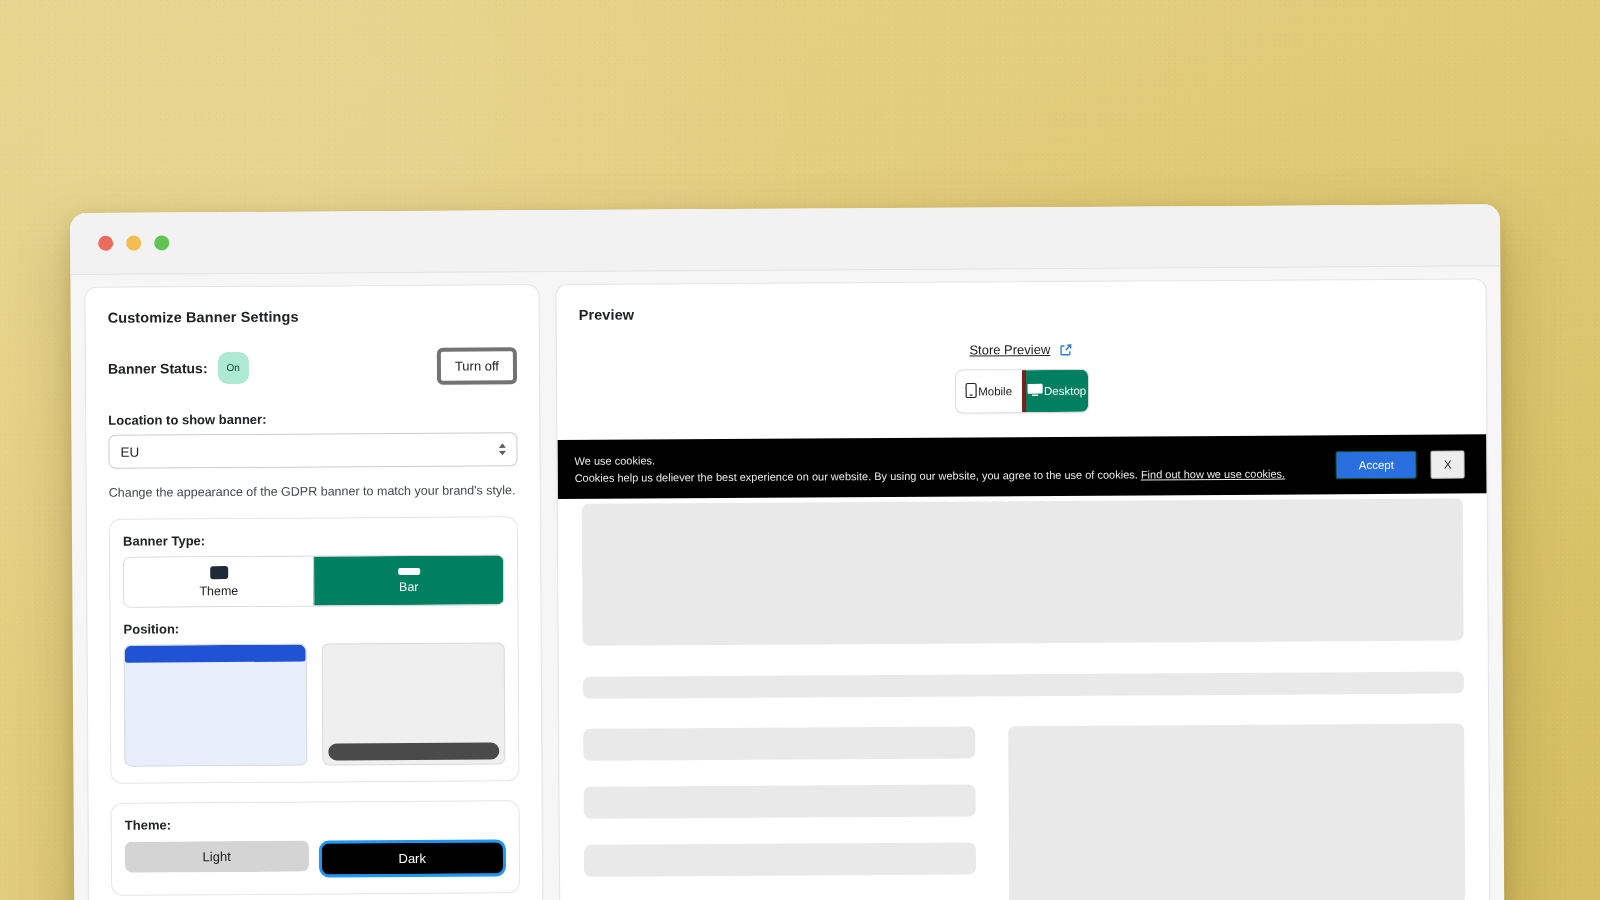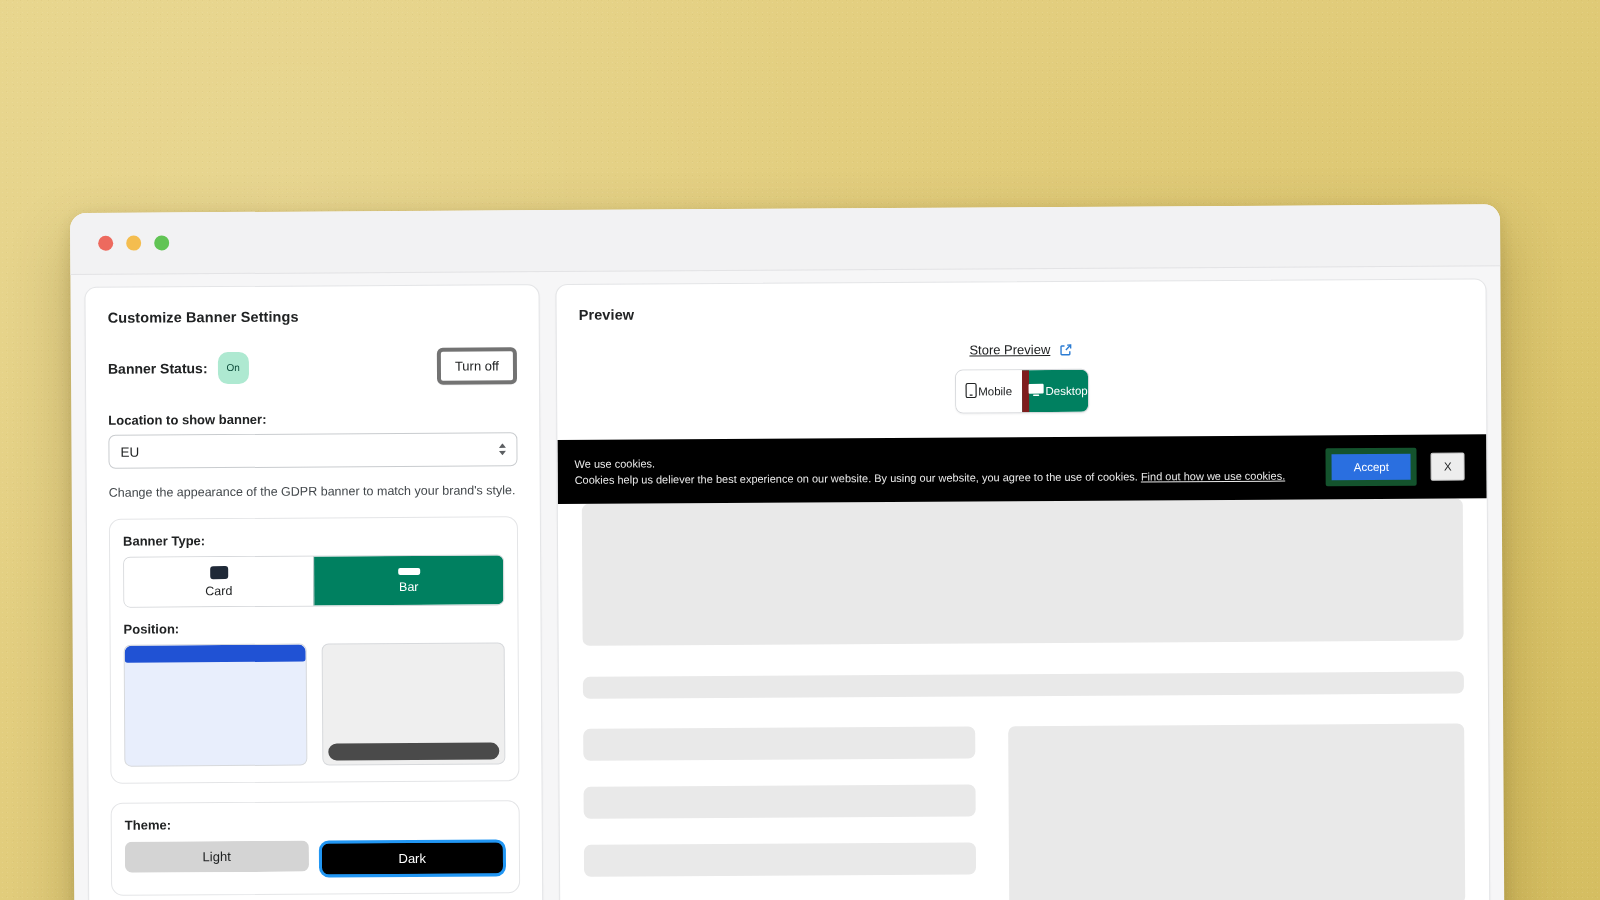--- a/index.html
+++ b/index.html
@@ -145,35 +145,35 @@
   .ext-icon{ color:#2b7cd3; display:flex; }
   .device-toggle{
     margin-top:12px; display:flex; border:1px solid #d7d9dc; border-radius:8px; overflow:hidden;
     box-shadow:0 1px 2px rgba(16,24,40,.06);
   }
   .device{
     width:66px; height:42px; display:flex; flex-direction:row; align-items:center;
     justify-content:center; gap:1px; font-size:11.5px; background:#fff; color:#202223; cursor:pointer;
   }
   .device.active{ background:#008060; color:#fff; }
-  .device + .device{ border-left:7px solid #7f1d1d; }
+  .device + .device{ border-left:4px solid #7f1d1d; }
 
   
   .cookie-bar{
     position:absolute; left:0; right:0; top:155px;
     background:#000; color:#e9e9e9;
     display:flex; align-items:center; padding:13px 22px 13px 17px; gap:14px;
     min-height:57px;
   }
   .cookie-text{ flex:1; }
   .cookie-line1{ font-size:11px; line-height:1.5; }
   .cookie-line2{ font-size:11px; line-height:1.5; }
   .cookie-link{ text-decoration:underline; color:#e9e9e9; cursor:pointer;text-align:center; }
   .btn-accept{
-    background:#2a6fe0; color:#fff; border:6px solid #14532d; border-radius:2px;
+    background:#2a6fe0; color:#fff; border:1px solid #14532d; border-radius:2px;
     font-size:11.5px; padding:7px 22px; cursor:pointer;
   }
   .btn-x{
     background:#ededed; color:#202223; border:1px solid #c9c9c9; border-radius:2px;
     font-size:11.5px; padding:7px 12px; cursor:pointer;
   }
 
   
   .skeleton{ margin-top:72px; padding:0 2px; }
   .sk{ background:#e9e9e9; border-radius:6px; }
@@ -221,21 +221,21 @@
         </span>
       </div>
 
       <div class="helper">Change the appearance of the GDPR banner to match your brand's style.</div>
 
       <div class="group">
         <div class="group-label">Banner Type:</div>
         <div class="seg">
           <div class="seg-item">
             <span class="ico-card"></span>
-            <span>Card</span>
+            <span>Theme</span>
           </div>
           <div class="seg-item active">
             <span class="ico-bar"></span>
             <span>Bar</span>
           </div>
         </div>
 
         <div class="group-label" style="margin-top:14px;">Position:</div>
         <div class="pos-row">
           <div class="pos sel">

